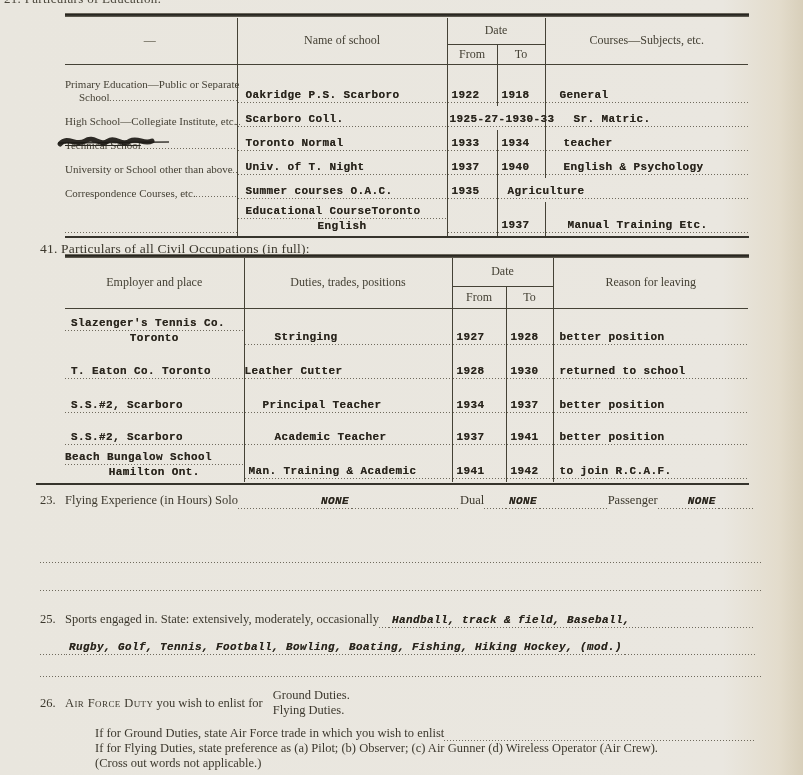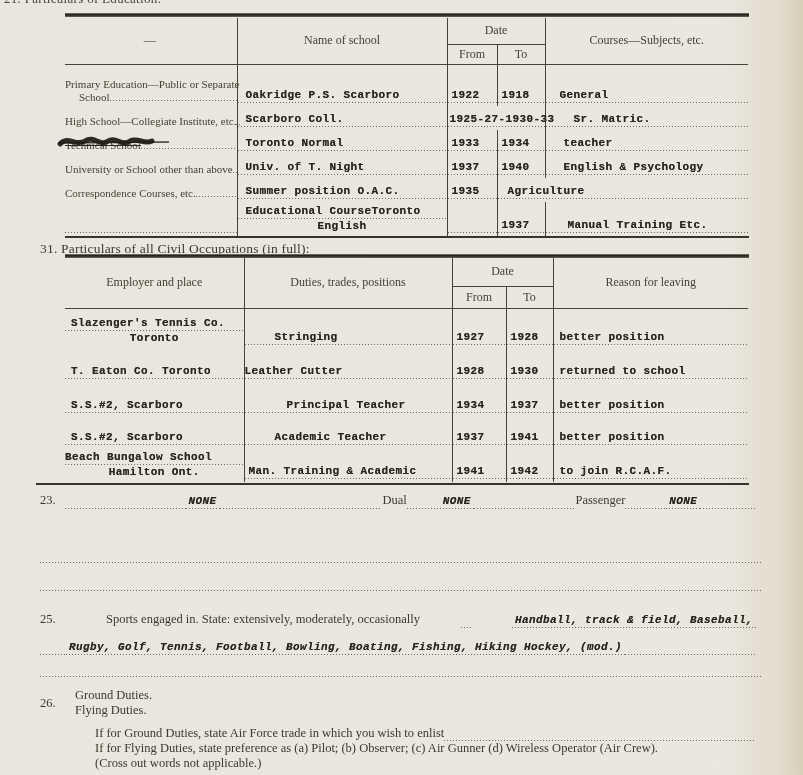--- a/index.html
+++ b/index.html
@@ -167,21 +167,21 @@
     </tr>
 
     <tr style="height:24px">
       <td>
         <div class="lblrow">
               <span class="lbl">Correspondence Courses, etc.</span>
               <span class="leader"></span>
             </div>
       </td>
       <td class="bl">
-            <div class="tline typed dots pad">Summer position O.A.C.</div>
+            <div class="tline typed dots pad">Summer courses O.A.C.</div>
           </td>
       <td class="bl">
             <div class="tline typed dots" style="padding-left:4px">1935</div>
           </td>
       <td class="bl" colspan="2">
             <div class="tline typed dots" style="padding-left:10px">Agriculture</div>
           </td>
     </tr>
 
     <tr style="height:34px">
@@ -206,21 +206,21 @@
     </tr>
   </tbody>
     </table>
   <div class="bar bar-thin" style="top:236px;"></div>
 
   <svg class="scribble" viewBox="0 0 116 17">
     <path d="M4 11 C 12 2, 20 14, 29 8 C 38 2, 44 14, 52 8 C 60 3, 66 14, 74 8 C 82 4, 88 12, 96 8" fill="none" stroke="#1c1a15" stroke-width="5" stroke-linecap="round" opacity="0.92"></path>
     <path d="M2 10 L 113 9" fill="none" stroke="#1c1a15" stroke-width="1.6" opacity="0.85"></path>
   </svg>
 
-  <div class="sect" style="left:40px; top:241px;">31. Particulars of all Civil Occupations (in full):</div>
+  <div class="sect" style="left:40px; top:241px;">41. Particulars of all Civil Occupations (in full):</div>
 
   <div class="bar bar-heavy" style="top:254px; height:4px;"></div>
 
   <table class="formtab" style="top:258px;">
     <colgroup>
       <col style="width:179px">
         <col style="width:208px">
         <col style="width:54px">
         <col style="width:47px">
         <col style="width:195px">
@@ -272,21 +272,21 @@
       <td class="bl">
             <div class="tline typed dots" style="padding-left:6px">returned to school</div>
           </td>
     </tr>
 
     <tr style="height:34px">
       <td>
             <div class="tline typed dots" style="padding-left:6px">S.S.#2, Scarboro</div>
           </td>
       <td class="bl">
-            <div class="tline typed dots" style="padding-left:42px">Principal Teacher</div>
+            <div class="tline typed dots" style="padding-left:18px">Principal Teacher</div>
           </td>
       <td class="bl">
             <div class="tline typed dots" style="padding-left:4px">1934</div>
           </td>
       <td class="bl">
             <div class="tline typed dots" style="padding-left:4px">1937</div>
           </td>
       <td class="bl">
             <div class="tline typed dots" style="padding-left:6px">better position</div>
           </td>
@@ -327,53 +327,55 @@
       <td class="bl">
             <div class="tline typed dots" style="padding-left:6px">to join R.C.A.F.</div>
           </td>
     </tr>
   </tbody>
     </table>
   <div class="bar bar-thin" style="top:483px; left:36px; width:713px;"></div>
 
   <div class="irow" style="top:493px;">
     <span class="num">23.</span>
+    <span class="nowrap">Flying Experience (in Hours) Solo</span>
     <span class="lead" style="flex-grow:7.7"></span>
     <span class="typed online dots">NONE</span>
     <span class="lead" style="flex-grow:10.4"></span>
     <span class="nowrap">Dual</span>
     <span class="lead" style="flex-grow:2.1"></span>
     <span class="typed online dots">NONE</span>
     <span class="lead" style="flex-grow:6.5"></span>
     <span class="nowrap">Passenger</span>
     <span class="lead" style="flex-grow:2.6"></span>
     <span class="typed online dots">NONE</span>
     <span class="lead" style="flex-grow:3.5"></span>
   </div>
 
 
   <div class="dotfull" style="top:562px;"></div>
   <div class="dotfull" style="top:590px;"></div>
 
-  <div class="irow" style="top:612px;gap:41px;">
+  <div class="irow" style="top:612px;">
     <span class="num">25.</span>
     <span class="nowrap">Sports engaged in.  State: extensively, moderately, occasionally</span>
     <span class="lead" style="flex:0 0 10px"></span>
     <span class="typed online dots nowrap" style="flex:1">Handball, track &amp; field, Baseball,</span>
   </div>
   <div class="irow" style="top:640px;align-items:flex-end;">
     <span class="lead" style="flex:0 0 26px"></span>
     <span class="typed online dots nowrap">Rugby, Golf, Tennis, Football, Bowling, Boating, Fishing, Hiking Hockey, (mod.)</span>
     <span class="lead" style="flex-grow:1"></span>
   </div>
 
   <div class="dotfull" style="top:676px;"></div>
 
   <div class="irow" style="top:688px; align-items:center;">
     <span class="num">26.</span>
+    <span class="nowrap"><span class="sc">Air Force Duty</span>&nbsp;<span>you wish to enlist for</span></span>
     <span class="opts">
       <span style="display:block">Ground Duties.</span>
       <span style="display:block">Flying Duties.</span>
     </span>
   </div>
 
   <div class="irow" style="top:726px; left:95px;">
     <span class="nowrap">If for Ground Duties, state Air Force trade in which you wish to enlist</span>
     <span class="lead" style="flex-grow:1"></span>
   </div>

